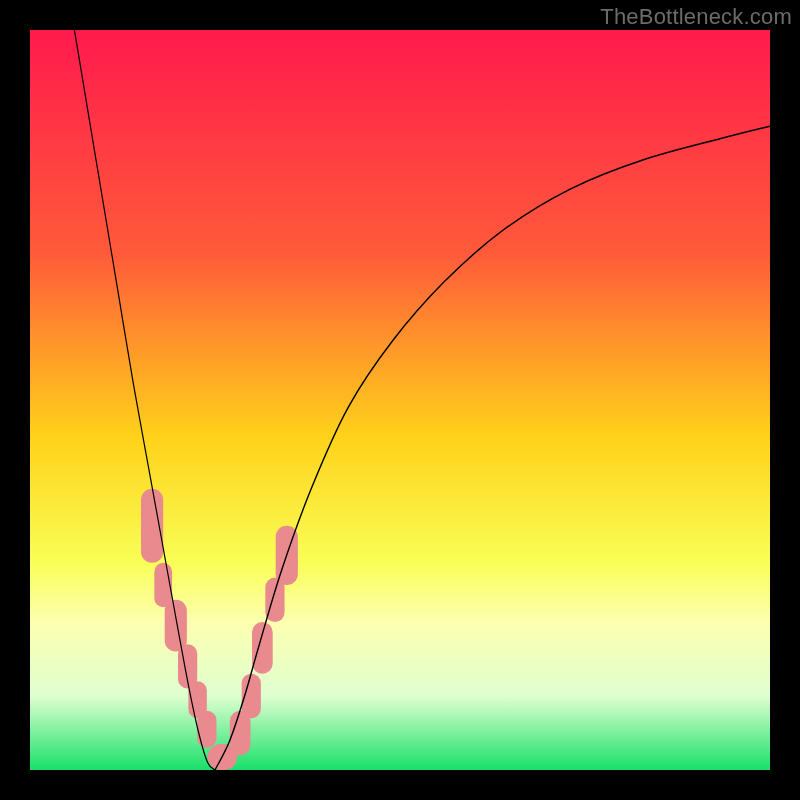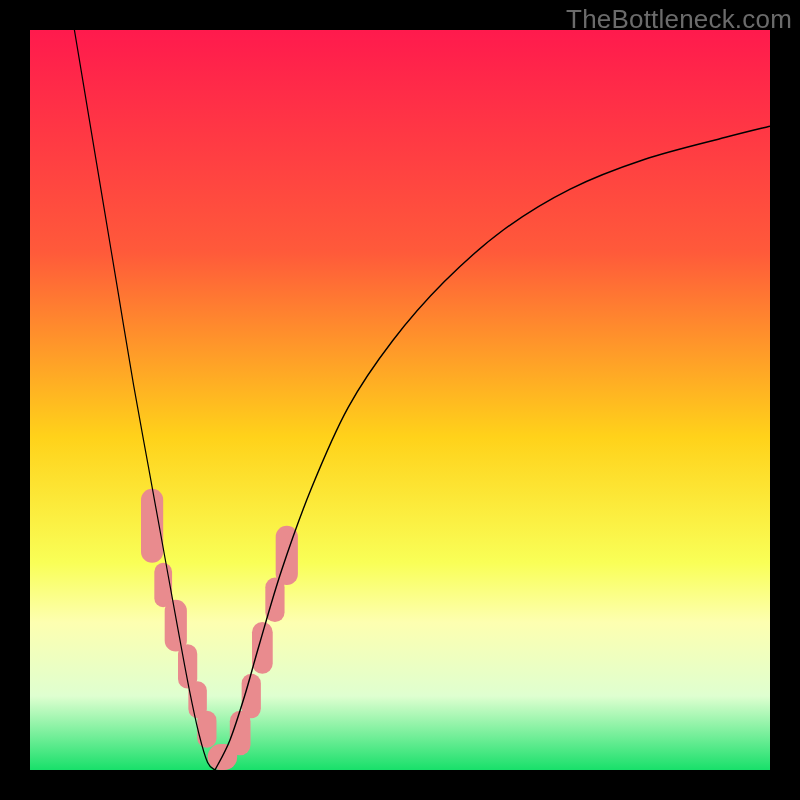--- a/index.html
+++ b/index.html
@@ -23,21 +23,21 @@
     position: absolute;
     top: 30px;
     left: 30px;
     width: 740px;
     height: 740px;
   }
   .watermark {
     position: absolute;
     top: 4px;
     right: 8px;
-    font-size: 26px;
+    font-size: 22px;
     font-weight: 500;
     color: #6b6b6b;
     letter-spacing: 0.2px;
   }
   svg {
     display: block;
   }
 </style>
 </head>
 <body>

